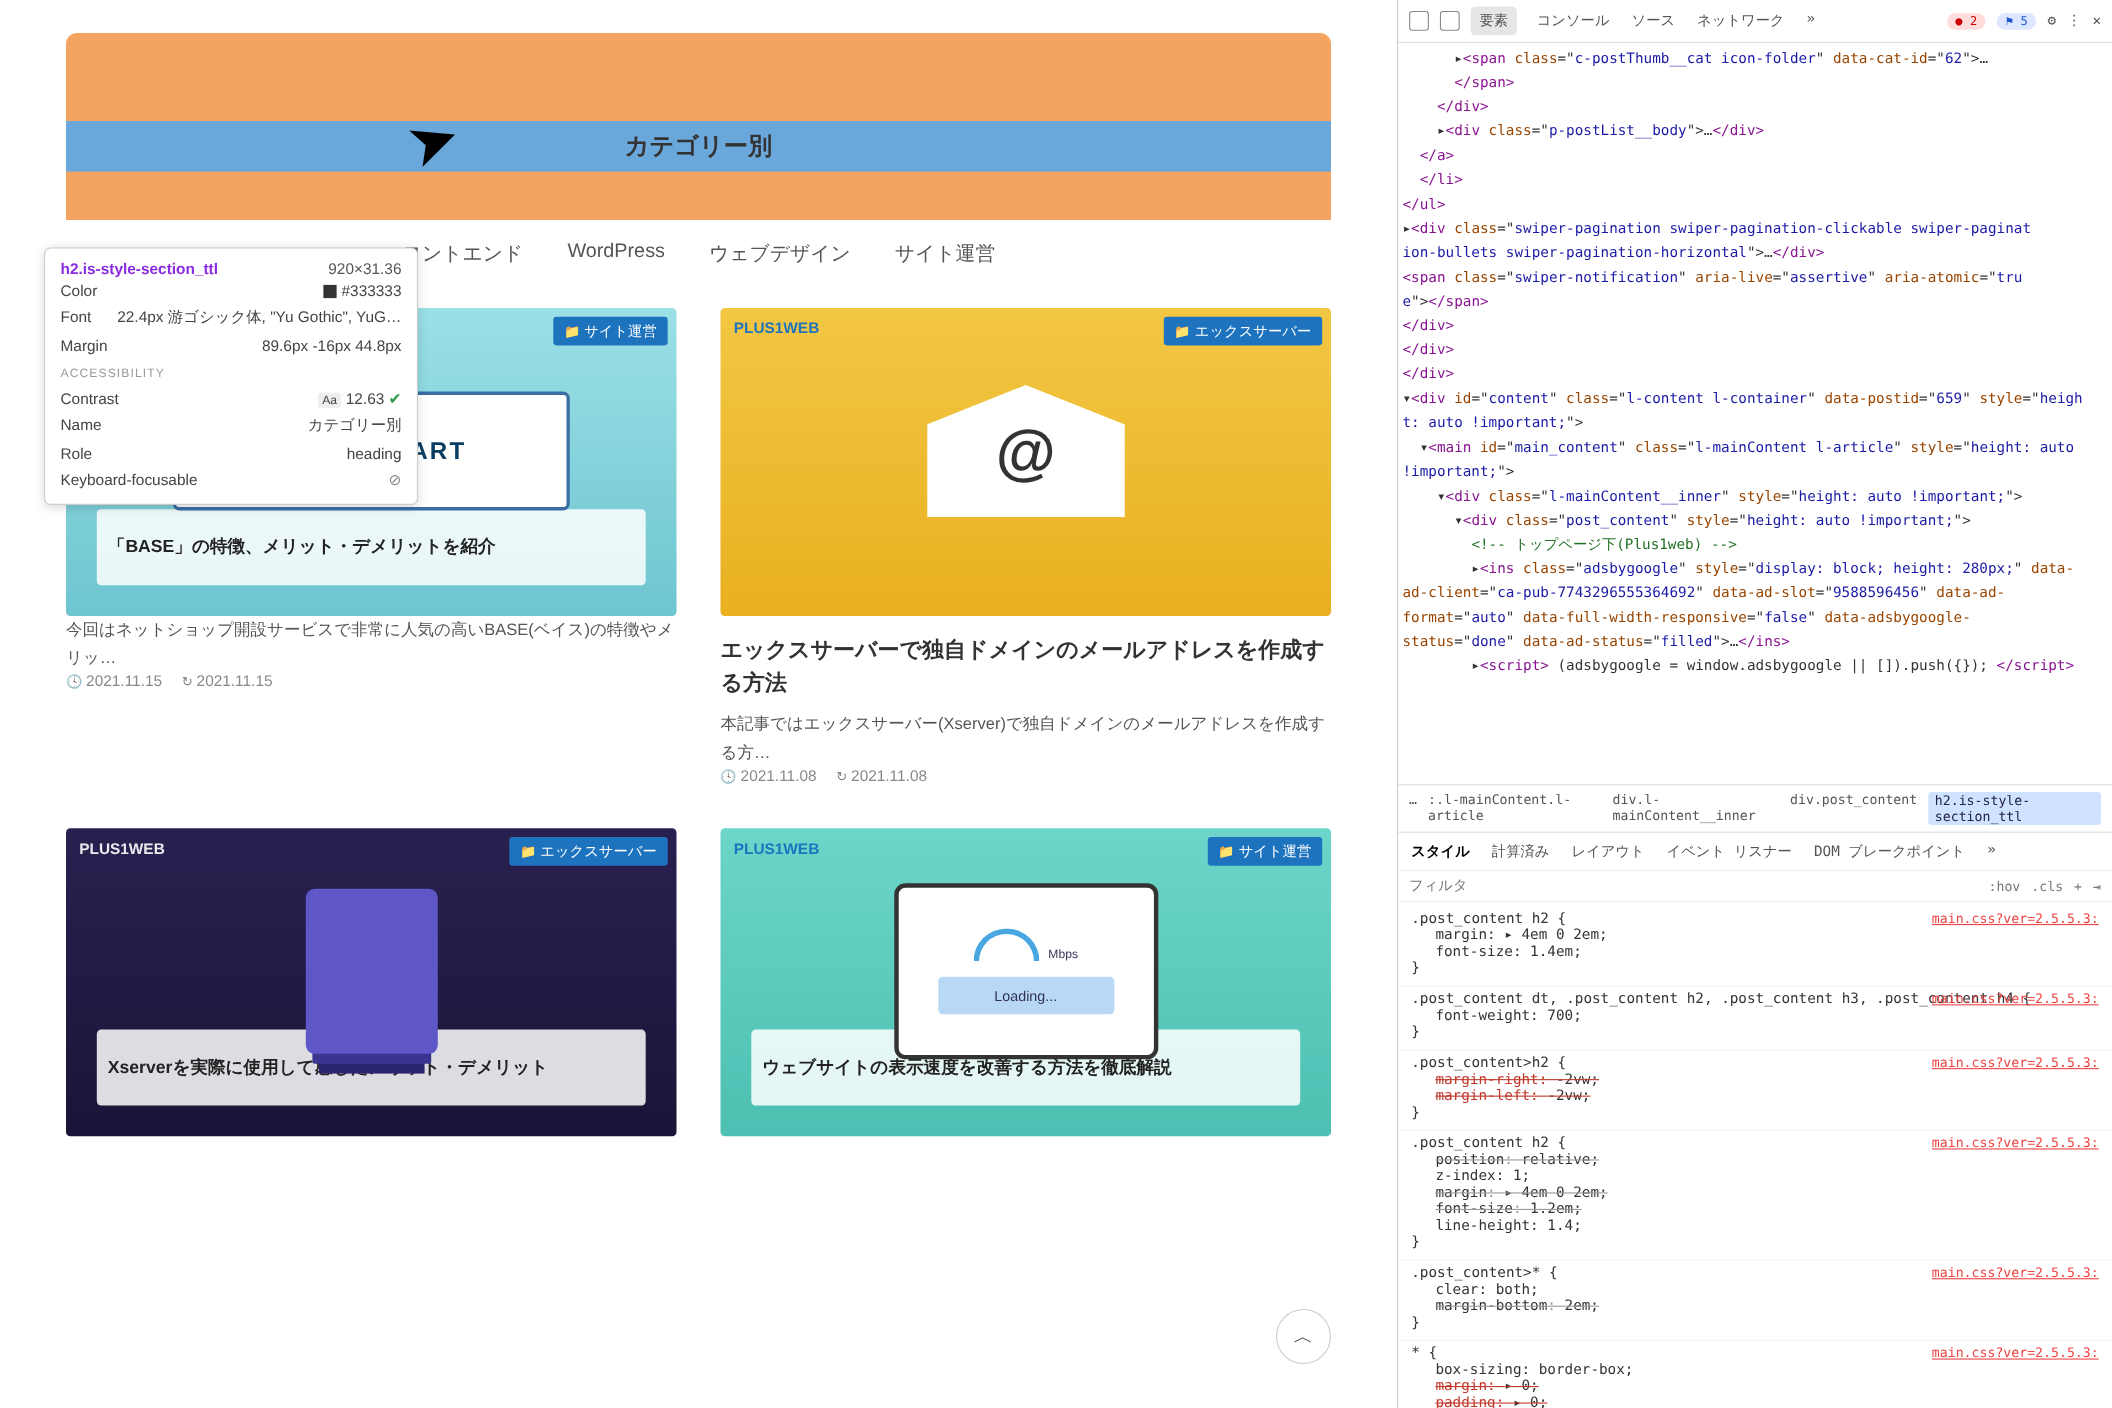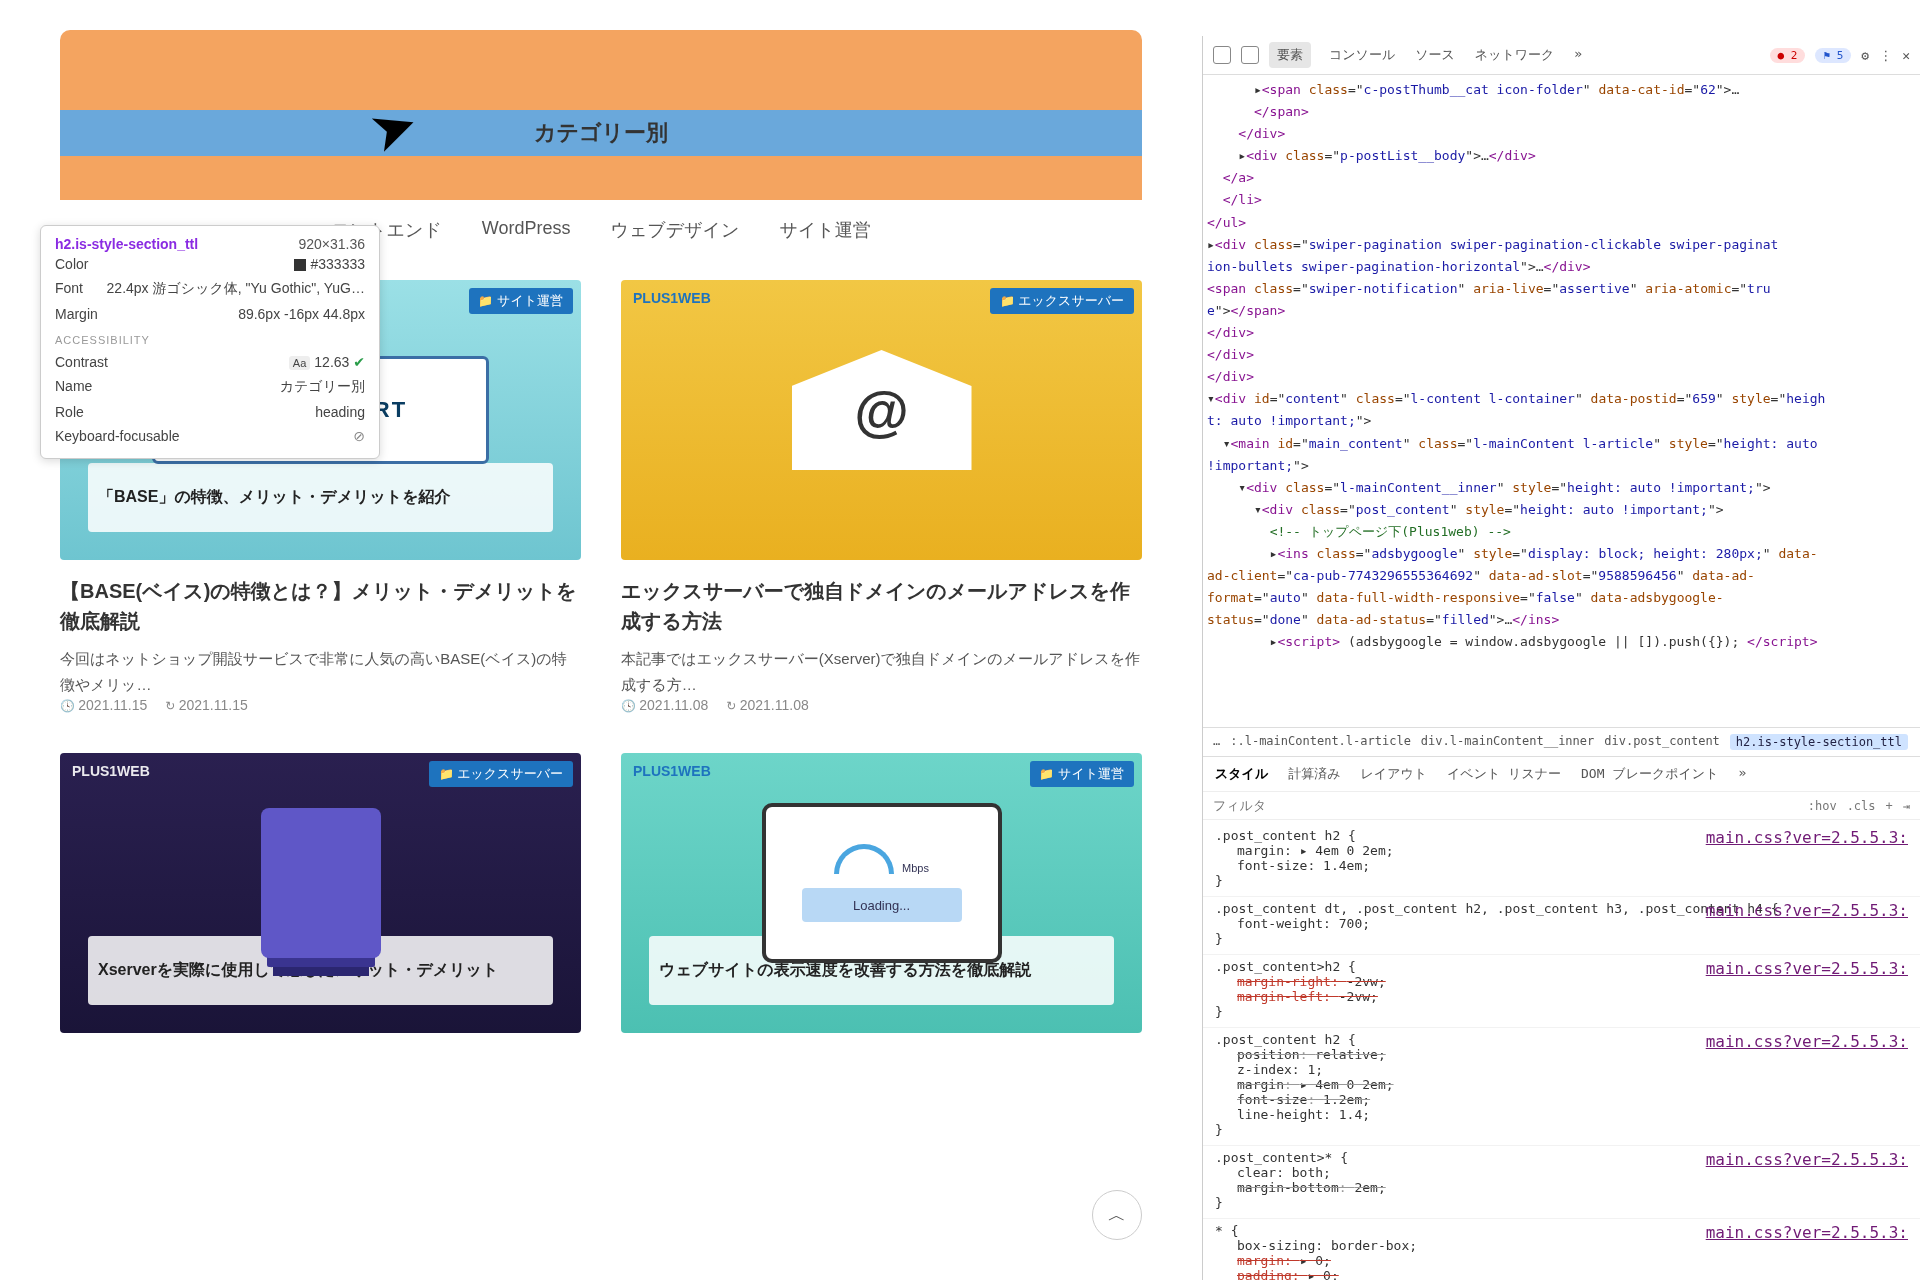--- a/index.html
+++ b/index.html
@@ -41,21 +41,21 @@
 .scroll-top { position: absolute; right: 60px; bottom: 40px; width: 50px; height: 50px; border: 1px solid #ccc; border-radius: 50%; display: flex; align-items: center; justify-content: center; background: #fff; font-size: 18px; color: #555; }
 .illus { position: absolute; inset: 40px 20px 60px 20px; display: flex; align-items: center; justify-content: center; }
 .t1 .illus-box { width: 70%; height: 60%; background: #fff; border-radius: 6px; border: 3px solid #3b6ea5; display: flex; align-items: center; justify-content: center; font-size: 22px; font-weight: 800; color: #0a3d62; letter-spacing: 2px; }
 .t2 .env { width: 180px; height: 120px; background: #fff; clip-path: polygon(0 30%,50% 0,100% 30%,100% 100%,0 100%); display: flex; align-items: center; justify-content: center; font-size: 56px; font-weight: 800; }
 .t3 .srv { width: 120px; height: 150px; background: #5f57c7; border-radius: 8px; box-shadow: 0 15px 0 -6px #3a3490, 0 30px 0 -12px #2b2670; }
 .t4 .mon { width: 240px; height: 160px; background: #fff; border: 4px solid #333; border-radius: 10px; display: flex; flex-direction: column; align-items: center; justify-content: center; gap: 14px; }
 .t4 .loading-bar { width: 160px; height: 34px; background: #b8d8f5; border-radius: 4px; display: flex; align-items: center; justify-content: center; font-size: 13px; color: #335; }
 .t4 .gauge { width: 60px; height: 30px; border: 5px solid #4aa6e0; border-bottom: none; border-radius: 60px 60px 0 0; }
 
 
-.devtools { width: 718px; border-left: 1px solid #ccc; display: flex; flex-direction: column; font-family: Menlo, Consolas, monospace; font-size: 13px; margin-top: 36px; }
+.devtools { width: 650px; border-left: 1px solid #ccc; display: flex; flex-direction: column; font-family: Menlo, Consolas, monospace; font-size: 13px; }
 .dt-top { display: flex; align-items: center; gap: 10px; padding: 6px 10px; border-bottom: 1px solid #ddd; }
 .dt-top .ico { width: 18px; height: 18px; border: 1px solid #888; border-radius: 3px; display: inline-block; }
 .dt-top .tabs { display: flex; gap: 16px; }
 .dt-top .tabs span { padding: 4px 2px; color: #555; }
 .dt-top .tabs span.active { background: #e6e6e6; border-radius: 4px; padding: 4px 8px; }
 .dt-top .spacer { flex: 1; }
 .dt-top .err { background: #fdd; color: #c00; border-radius: 10px; padding: 1px 8px; font-size: 11px; }
 .dt-top .wrn { background: #dde7ff; color: #2255cc; border-radius: 10px; padding: 1px 8px; font-size: 11px; }
 .dt-top .gear, .dt-top .more, .dt-top .close { color: #555; cursor: pointer; }
 .dom-tree { flex: 1; overflow: auto; padding: 4px 8px 4px 4px; line-height: 1.7; color: #333; }
@@ -67,21 +67,21 @@
 .dom-tree .ln { white-space: pre; }
 .crumbs { border-top: 1px solid #ddd; padding: 6px 10px; font-size: 12px; color: #555; display: flex; gap: 10px; overflow: hidden; }
 .crumbs .hl { background: #cfe3ff; padding: 1px 6px; border-radius: 3px; color: #224; }
 .styles-tabs { display: flex; gap: 20px; padding: 8px 12px; border-top: 1px solid #ddd; border-bottom: 1px solid #eee; color: #555; }
 .styles-tabs span.active { color: #000; font-weight: 600; }
 .filter-row { display: flex; align-items: center; padding: 6px 10px; border-bottom: 1px solid #eee; gap: 10px; }
 .filter-row input { border: none; outline: none; flex: 1; font-family: inherit; font-size: 13px; }
 .filter-row .tool { color: #777; font-size: 12px; text-align: center; }
 .rules { overflow: auto; padding: 4px 0 10px; height: 460px; }
 .rule { padding: 4px 12px 8px; border-bottom: 1px solid #f2f2f2; position: relative; }
-.rule .src { position: absolute; right: 12px; top: 4px; color: #701a75; font-size: 16px; text-decoration: underline; }
+.rule .src { position: absolute; right: 12px; top: 4px; color: #ef4444; font-size: 12px; text-decoration: underline; }
 .rule .sel { color: #333; }
 .rule .prop { padding-left: 22px; }
 .rule .k { color: #333; }
 .rule .val { color: #333; }
 .rule .strike { text-decoration: line-through; color: #999; }
 .rule .red { color: #c0392b; }
 </style>
 </head>
 <body>
 
@@ -140,21 +140,20 @@
 
       <div class="card">
         <div class="thumb t1 blue">
           <span class="logo">PLUS1WEB</span>
           <span class="tag">サイト運営</span>
           <div class="illus">
               <div class="illus-box">ADD TO CART</div>
             </div>
           <div class="overlay-text">「BASE」の特徴、メリット・デメリットを紹介</div>
         </div>
-        <h3>【BASE(ベイス)の特徴とは？】メリット・デメリットを徹底解説</h3>
         <p>今回はネットショップ開設サービスで非常に人気の高いBASE(ベイス)の特徴やメリッ…</p>
         <div class="dates">
           <span>2021.11.15</span>
           <span class="upd">2021.11.15</span>
         </div>
       </div>
 
       <div class="card">
         <div class="thumb t2 blue">
           <span class="logo">PLUS1WEB</span>

